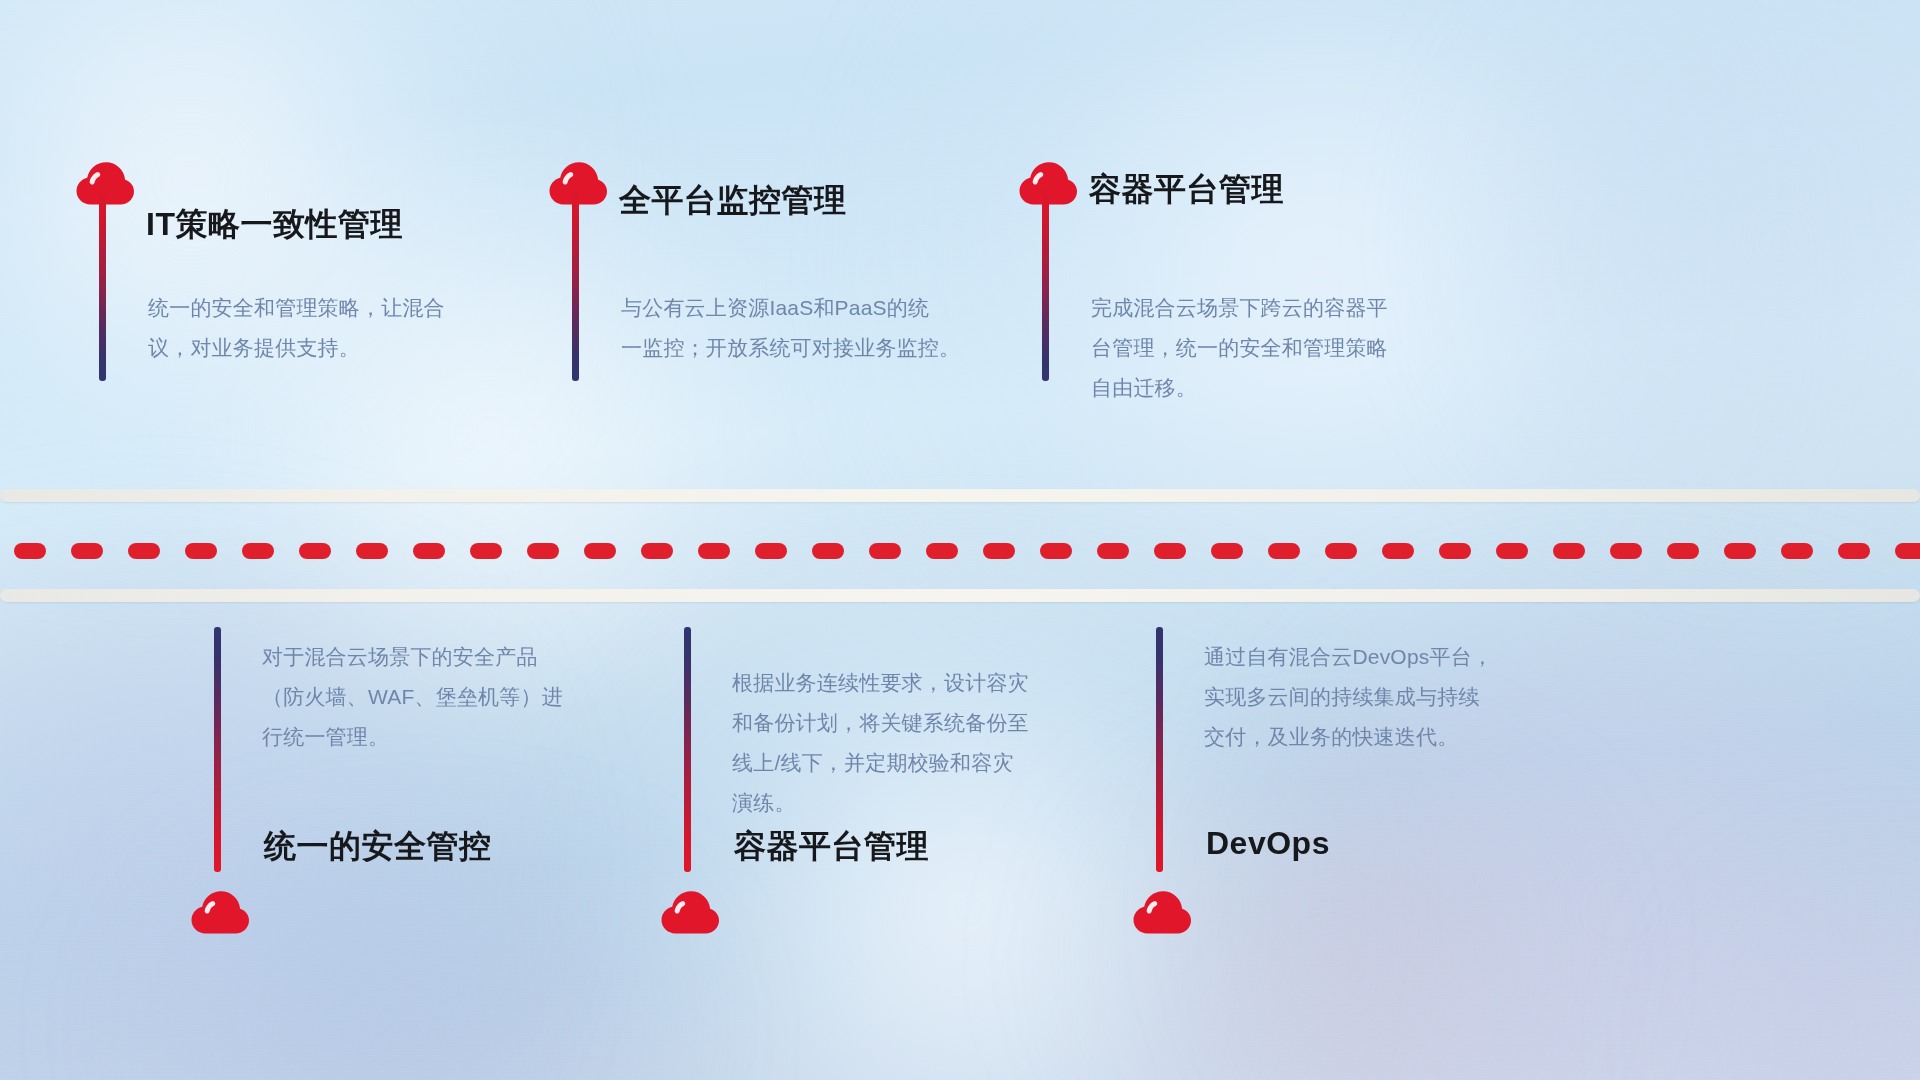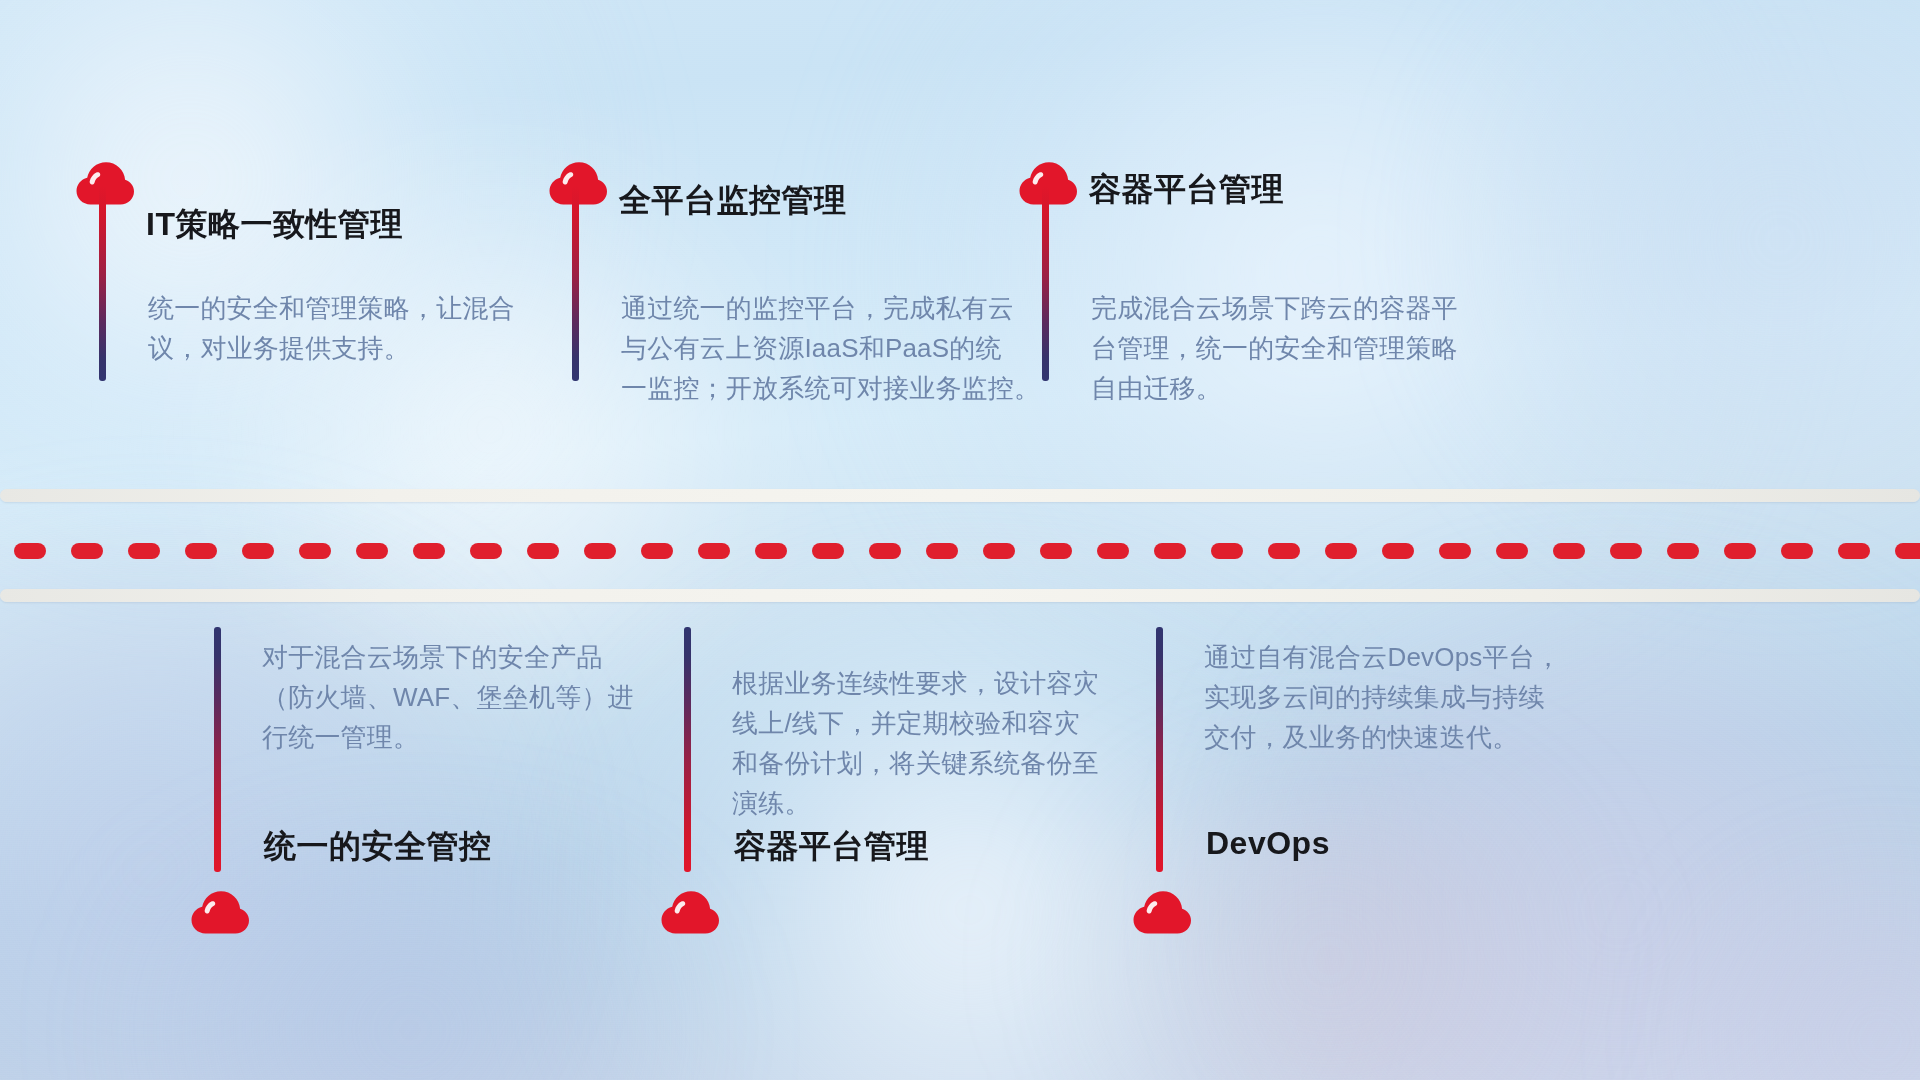--- a/index.html
+++ b/index.html
@@ -87,21 +87,21 @@
   .stem.down{ background:linear-gradient(180deg,#e2162a 0%,#d2172c 16%,#9c2044 46%,#5b2a5e 70%,#36336b 88%,#313570 100%); }
   .stem.up  { background:linear-gradient(180deg,#313570 0%,#36336b 12%,#5b2a5e 30%,#9c2044 56%,#d2172c 84%,#e2162a 100%); }
 
   .title{
     position:absolute;
     font-size:32px; font-weight:700; color:#17181c;
     letter-spacing:.5px; white-space:nowrap;
   }
   .desc{
     position:absolute;
-    font-size:26px; line-height:40px;
+    font-size:21px; line-height:40px;
     color:#6f86ab; letter-spacing:.2px;
     width:470px;
   }
   .desc-line{ display:block; white-space:nowrap; }
 </style>
 </head>
 <body>
 
 <div id="stage">
 
@@ -175,21 +175,20 @@
   <div class="col">
     <div class="cloud" style="left:549px; top:161px;">
       <svg viewBox="0 0 58 44" aria-hidden="true">
         <path d="M14.5 43.5C6.6 43.5 0.5 37.6 0.5 30.1c0-6.4 4.5-11.8 10.7-13.3C12.8 8.0 20.6 1.2 30.0 1.2c10.1 0 18.5 7.8 19.1 17.6C54.4 20.4 58 25.0 58 30.4c0 7.2-6.0 13.1-13.6 13.1z" fill="#e2162a"></path>
         <path d="M20.3 11.6c-3.4 1.8-5.8 5.0-6.6 8.7-.3 1.4.5 2.8 1.9 3.1 1.4.3 2.7-.6 3.0-2.0.5-2.4 2.1-4.4 4.3-5.6 1.2-.6 1.7-2.1 1.1-3.4-.6-1.2-2.4-1.5-3.7-.8z" fill="#ffffff" opacity="0.92"></path>
       </svg>
     </div>
     <div class="stem down" style="left:572px; top:186px; height:195px;"></div>
     <div class="title" style="left:619px; top:179px;">全平台监控管理</div>
     <div class="desc" style="left:621px; top:288px;">
-      <span class="desc-line">通过统一的监控平台，完成私有云</span>
       <span class="desc-line">与公有云上资源IaaS和PaaS的统</span>
       <span class="desc-line">一监控；开放系统可对接业务监控。</span>
     </div>
   </div>
 
   <div class="col">
     <div class="cloud" style="left:1019px; top:161px;">
       <svg viewBox="0 0 58 44" aria-hidden="true">
         <path d="M14.5 43.5C6.6 43.5 0.5 37.6 0.5 30.1c0-6.4 4.5-11.8 10.7-13.3C12.8 8.0 20.6 1.2 30.0 1.2c10.1 0 18.5 7.8 19.1 17.6C54.4 20.4 58 25.0 58 30.4c0 7.2-6.0 13.1-13.6 13.1z" fill="#e2162a"></path>
         <path d="M20.3 11.6c-3.4 1.8-5.8 5.0-6.6 8.7-.3 1.4.5 2.8 1.9 3.1 1.4.3 2.7-.6 3.0-2.0.5-2.4 2.1-4.4 4.3-5.6 1.2-.6 1.7-2.1 1.1-3.4-.6-1.2-2.4-1.5-3.7-.8z" fill="#ffffff" opacity="0.92"></path>
@@ -217,22 +216,22 @@
         <path d="M14.5 43.5C6.6 43.5 0.5 37.6 0.5 30.1c0-6.4 4.5-11.8 10.7-13.3C12.8 8.0 20.6 1.2 30.0 1.2c10.1 0 18.5 7.8 19.1 17.6C54.4 20.4 58 25.0 58 30.4c0 7.2-6.0 13.1-13.6 13.1z" fill="#e2162a"></path>
         <path d="M20.3 11.6c-3.4 1.8-5.8 5.0-6.6 8.7-.3 1.4.5 2.8 1.9 3.1 1.4.3 2.7-.6 3.0-2.0.5-2.4 2.1-4.4 4.3-5.6 1.2-.6 1.7-2.1 1.1-3.4-.6-1.2-2.4-1.5-3.7-.8z" fill="#ffffff" opacity="0.92"></path>
       </svg>
     </div>
   </div>
 
   <div class="col">
     <div class="stem up" style="left:684px; top:627px; height:245px;"></div>
     <div class="desc" style="left:732px; top:637px;margin-top:26px;">
       <span class="desc-line">根据业务连续性要求，设计容灾</span>
+      <span class="desc-line">和备份计划，将关键系统备份至</span>
       <span class="desc-line">线上/线下，并定期校验和容灾</span>
-      <span class="desc-line">和备份计划，将关键系统备份至</span>
       <span class="desc-line">演练。</span>
     </div>
     <div class="title" style="left:734px; top:825px;">容器平台管理</div>
     <div class="cloud" style="left:661px; top:890px;">
       <svg viewBox="0 0 58 44" aria-hidden="true">
         <path d="M14.5 43.5C6.6 43.5 0.5 37.6 0.5 30.1c0-6.4 4.5-11.8 10.7-13.3C12.8 8.0 20.6 1.2 30.0 1.2c10.1 0 18.5 7.8 19.1 17.6C54.4 20.4 58 25.0 58 30.4c0 7.2-6.0 13.1-13.6 13.1z" fill="#e2162a"></path>
         <path d="M20.3 11.6c-3.4 1.8-5.8 5.0-6.6 8.7-.3 1.4.5 2.8 1.9 3.1 1.4.3 2.7-.6 3.0-2.0.5-2.4 2.1-4.4 4.3-5.6 1.2-.6 1.7-2.1 1.1-3.4-.6-1.2-2.4-1.5-3.7-.8z" fill="#ffffff" opacity="0.92"></path>
       </svg>
     </div>
   </div>

